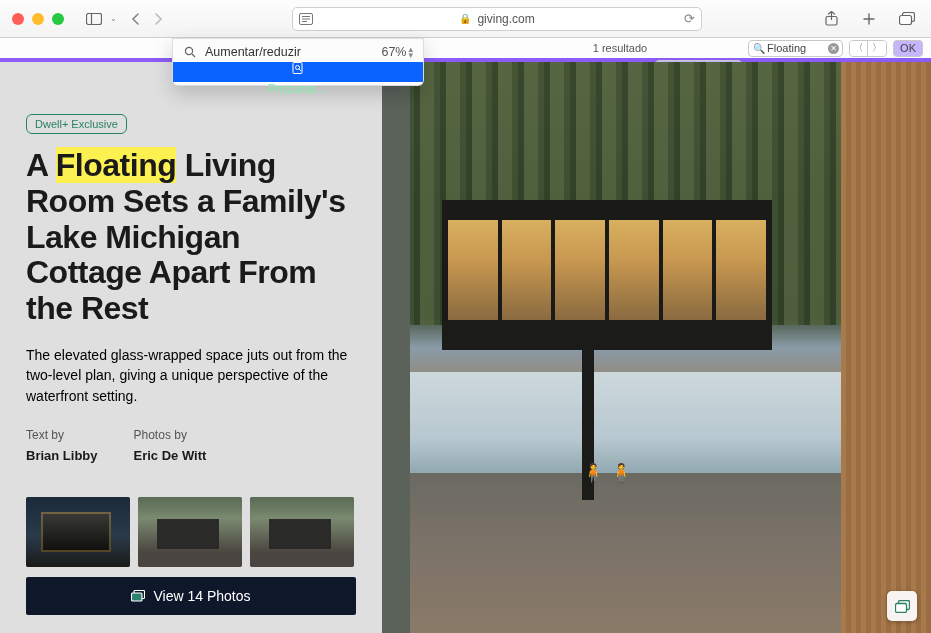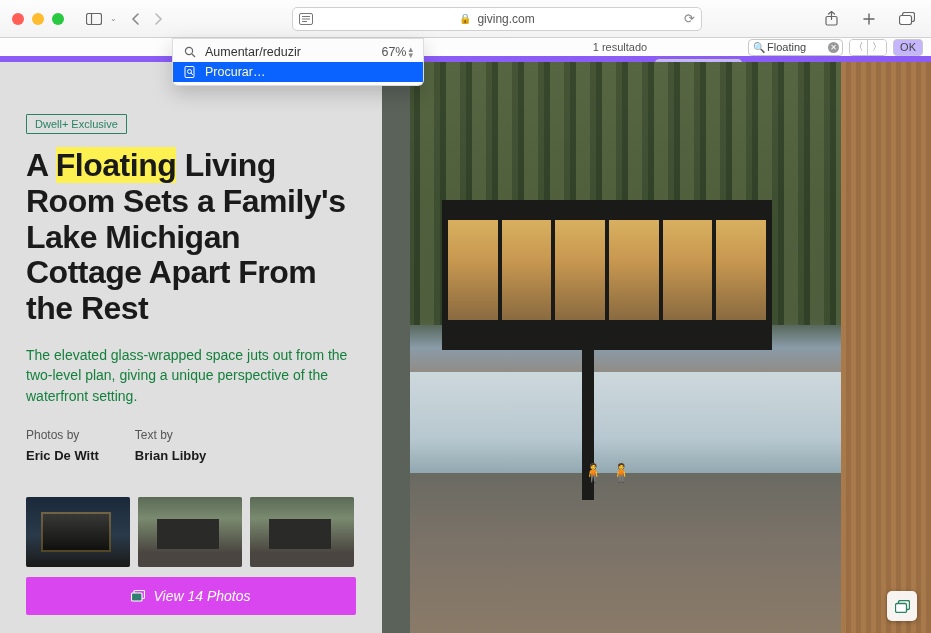--- a/index.html
+++ b/index.html
@@ -15,58 +15,58 @@
 .nav-arrows .tb-btn { width: 22px; }
 .chev-down { font-size: 8px; color: #888; margin-left: -4px; }
 .addr-wrap { flex: 1; display: flex; justify-content: center; }
 .addr-bar { width: 410px; height: 24px; background: #fff; border: 1px solid #d0d0d0; border-radius: 5px; display: flex; align-items: center; justify-content: center; gap: 6px; font-size: 12px; color: #555; position: relative; }
 .addr-bar .fmt-icon { position: absolute; left: 6px; color: #666; }
 .addr-bar .lock { font-size: 10px; }
 .addr-bar .reload { position: absolute; right: 6px; color: #888; font-size: 13px; }
 .right-tools { display: flex; gap: 14px; align-items: center; }
 
 
-.find-bar { height: 24px; background: #fdfdfd; border-bottom: 6px solid #8b5cf6; display: flex; align-items: center; justify-content: flex-end; padding: 0 8px; gap: 6px; font-size: 11px; color: #444; }
+.find-bar { height: 24px; background: #fdfdfd; border-bottom: 4px solid #8b5cf6; display: flex; align-items: center; justify-content: flex-end; padding: 0 8px; gap: 6px; font-size: 11px; color: #444; }
 .find-count { color: #555; margin-right: 2px; }
 .find-mode { background: #c4b5fd; border: 1px solid #c8c8c8; border-radius: 4px; padding: 1px 6px; display: flex; align-items: center; gap: 3px; height: 17px; margin-top: 40px; }
 .mode-sq { width: 10px; height: 10px; background: #0a7aff; border-radius: 2px; }
 .find-input { background: #fff; border: 1px solid #c8c8c8; border-radius: 4px; padding: 1px 18px 1px 18px; height: 17px; width: 95px; position: relative; display: flex; align-items: center; }
 .find-input .mg { position: absolute; left: 4px; font-size: 10px; color: #888; }
 .find-input .cl { position: absolute; right: 3px; width: 11px; height: 11px; background: #999; border-radius: 50%; color: #fff; font-size: 8px; display: flex; align-items: center; justify-content: center; }
 .find-nav { display: flex; border: 1px solid #c8c8c8; border-radius: 4px; overflow: hidden; height: 17px; }
 .find-nav div { width: 18px; display: flex; align-items: center; justify-content: center; font-size: 10px; color: #555; background: #fff; }
 .find-nav div:first-child { border-right: 1px solid #c8c8c8; }
 .find-ok { background: #c4b5fd; border: 1px solid #c8c8c8; border-radius: 4px; padding: 1px 6px; height: 17px; display: flex; align-items: center; }
 
 
 .dropdown { position: absolute; left: 172px; top: 38px; width: 252px; background: #fcfcfc; border: 1px solid rgba(0,0,0,0.12); border-radius: 0 0 6px 6px; box-shadow: 0 8px 20px rgba(0,0,0,0.18); z-index: 100; padding: 3px 0; font-size: 12.5px; }
 .dd-item { height: 20px; display: flex; align-items: center; padding: 0 10px; gap: 8px; color: #333; }
-.dd-item.sel { background: #0a63ff; color: #fef9c3; }
+.dd-item.sel { background: #0a63ff; color: #86efac; flex-direction: column; }
 .dd-item .dd-ic { width: 14px; display: flex; justify-content: center; color: #666; }
 .dd-item.sel .dd-ic { color: #fff; }
 .dd-item .dd-val { margin-left: auto; display: flex; align-items: center; gap: 2px; color: #555; }
 .dd-item .stepper { font-size: 9px; line-height: 6px; color: #888; display: flex; flex-direction: column; }
 
 
 .content { display: flex; height: calc(100% - 62px); }
 .article { width: 382px; background: #dedfde; padding: 52px 26px 18px 26px; display: flex; flex-direction: column; }
-.badge { display: inline-block; border: 1px solid #2a8265; color: #2a8265; font-size: 11px; padding: 3px 8px; border-radius: 1px; width: fit-content; margin-bottom: 14px; }
+.badge { display: inline-block; border: 1px solid #2a8265; color: #2a8265; font-size: 11px; padding: 3px 8px; border-radius: 6px; width: fit-content; margin-bottom: 14px; }
 .headline { font-family: Georgia, 'Times New Roman', serif; font-size: 32px; font-weight: 700; line-height: 1.12; color: #1a1a1a; letter-spacing: -0.5px; margin-bottom: 18px; }
 .headline .hl { background: #fcf150; }
-.subhead { font-size: 14px; color: #15803d; line-height: 1.45; margin-bottom: 22px; }
+.subhead { font-size: 14px; color: #000000; line-height: 1.45; margin-bottom: 22px; }
 .credits { display: flex; gap: 36px; margin-bottom: 34px; font-size: 13px; }
 .credits .lbl { color: #555; margin-bottom: 6px; font-size: 12px; }
 .credits .name { color: #1a1a1a; font-weight: 600; }
 .thumbs { display: flex; gap: 8px; margin-bottom: 10px; }
 .thumb { width: 104px; height: 70px; border-radius: 2px; background: #8a9a8a; position: relative; overflow: hidden; }
 .thumb::before { content:""; position:absolute; inset:0; background: linear-gradient(180deg, #5a6a55 0%, #7a8a6f 30%, #4a4540 80%); }
 .thumb::after { content:""; position:absolute; left:18%; top:32%; width:60%; height:42%; background:#2a2a28; }
 .t1::before { background: linear-gradient(180deg,#1a2a3a 0%,#2a3a4a 55%,#1a1a18 100%); }
 .t1::after { left:14%; top:22%; width:68%; height:56%; background:linear-gradient(#3a3a38,#0e0e0c); box-shadow: inset 0 0 0 2px rgba(240,200,100,0.3); }
-.view-photos { background: #d946ef; color: #fff; text-align: center; padding: 11px; font-size: 14px; font-weight: 500; border-radius: 2px; display: flex; align-items: center; justify-content: center; gap: 8px; font-style: italic; }
+.view-photos { background: #0f172a; color: #fff; text-align: center; padding: 11px; font-size: 14px; font-weight: 500; border-radius: 2px; display: flex; align-items: center; justify-content: center; gap: 8px; }
 .hero { flex: 1; position: relative; background: linear-gradient(180deg,#6f7d60 0%,#60705a 12%,#50604a 24%,#4a5a48 45%,#8a9ba8 50%,#9a7a5a 60%,#7a6a55 100%); overflow: hidden; }
 .trees { position:absolute; inset:0 0 auto 0; height:46%; background: repeating-linear-gradient(90deg,#3a4a2a 0 6px,#2a3a1f 6px 12px,#50603a 12px 26px); opacity:0.8; }
 .wall-r { position:absolute; right:0; top:0; bottom:0; width:90px; background: repeating-linear-gradient(90deg,#a8794a 0 5px,#9a6d42 5px 10px); }
 .wall-l { position:absolute; left:0; top:0; bottom:0; width:28px; background:#5a625a; }
 .pavilion { position:absolute; left:60px; top:138px; width:330px; height:150px; }
 .roof { height:20px; background:#1a1a18; }
 .glass { height:100px; background: linear-gradient(#3a3a38,#2a2a28); display:flex; border-left:6px solid #1a1a18; border-right:6px solid #1a1a18; }
 .glass div { flex:1; border-right:4px solid #1a1a18; background: linear-gradient(180deg,#d8b060 0%,#c89850 40%,#8a6a40 100%); }
 .glass div:last-child { border-right:none; }
 .underside { height:30px; background:#1b1b19; }
@@ -191,26 +191,26 @@
   </div>
 </div>
 
 <div class="content">
   <div class="article">
     <div class="badge">Dwell+ Exclusive</div>
     <h1 class="headline"><span>A </span><span class="hl">Floating</span><span> Living Room Sets a Family's Lake Michigan Cottage Apart From the Rest</span></h1>
     <p class="subhead">The elevated glass-wrapped space juts out from the two-level plan, giving a unique perspective of the waterfront setting.</p>
     <div class="credits">
       <div>
+        <div class="lbl">Text by</div>
+        <div class="name">Brian Libby</div>
+      </div>
+      <div>
         <div class="lbl">Photos by</div>
         <div class="name">Eric De Witt</div>
-      </div>
-      <div>
-        <div class="lbl">Text by</div>
-        <div class="name">Brian Libby</div>
       </div>
     </div>
     <div style="flex:1"></div>
     <div class="thumbs">
       <div class="thumb t1"></div>
       <div class="thumb"></div>
       <div class="thumb"></div>
     </div>
     <div class="view-photos">
       <svg width="14" height="12" viewBox="0 0 14 12">

